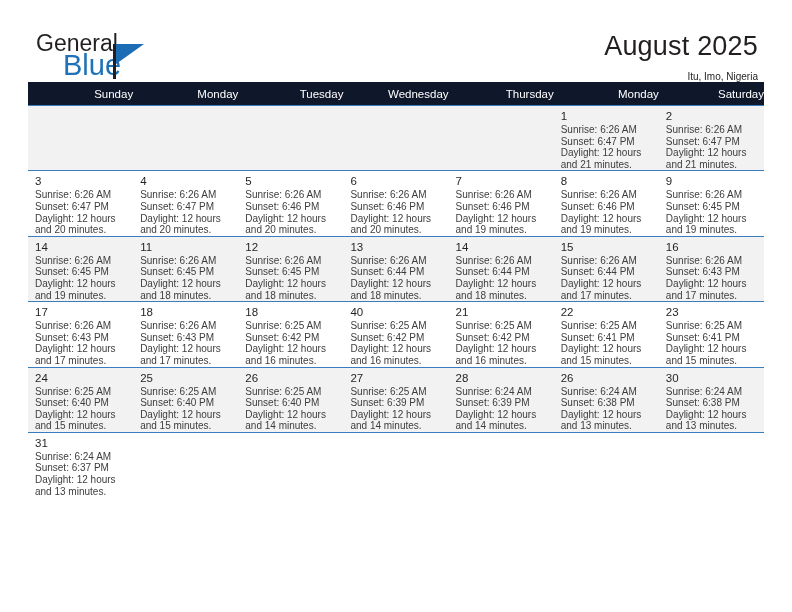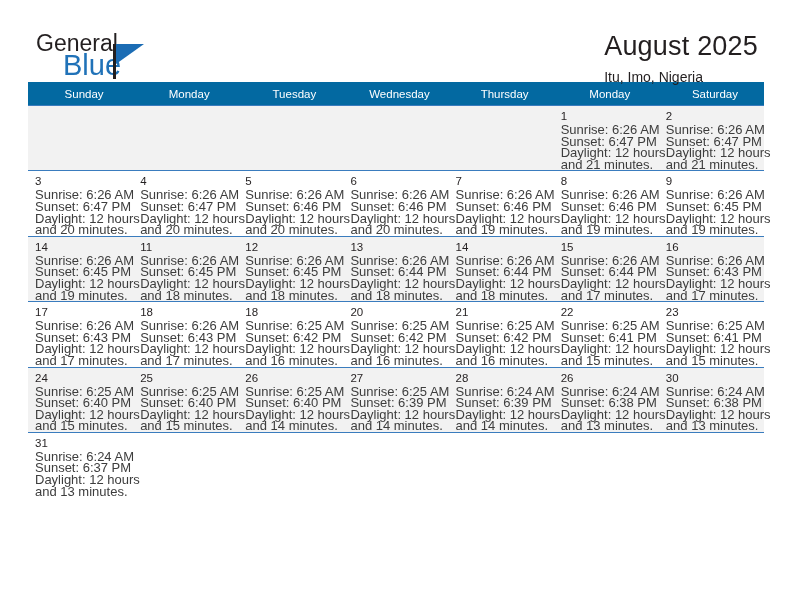--- a/index.html
+++ b/index.html
@@ -65,50 +65,51 @@
   .logo-pole {
     position: absolute;
     left: 85px;
     top: 14px;
     width: 3px;
     height: 35px;
     background: #231f20;
   }
 
   .title-block {
+    text-align: right;
     padding-right: 6px;
   }
   .cal-title {
     font-size: 27px;
     font-weight: normal;
     color: #231f20;
     line-height: 32px;
     margin: 0;
     letter-spacing: 0.2px;
   }
   .cal-subtitle {
-    font-size: 14px;
+    font-size: 10px;
     color: #231f20;
     line-height: 18px;
     margin: 6px 0 0 0;
   }
 
   
   table.calendar {
     width: 736px;
     border-collapse: collapse;
     table-layout: fixed;
     margin-top: 10px;
   }
   table.calendar th {
-    background: #0369a1;
+    background: #0f172a;
     color: #ffffff;
     font-size: 11.5px;
     font-weight: normal;
-    text-align: center;
+    text-align: right;
     padding: 5px 0 5px 7px;
     height: 13px;
     border: none;
   }
   table.calendar td {
     vertical-align: top;
     height: 60px;
     padding: 0;
     border: none;
     border-top: 1px solid #2f6ca8;
@@ -120,21 +121,21 @@
   .cell-inner {
     padding: 3px 6px 0 7px;
   }
   .daynum {
     font-size: 11.5px;
     color: #231f20;
     line-height: 14px;
     padding-bottom: 1px;
   }
   .info {
-    font-size: 13px;
+    font-size: 10px;
     color: #3d3d3d;
     line-height: 11.6px;
   }
   .info div {
     white-space: nowrap;
   }
   tr.band td {
     background: #f2f2f2;
   }
   tr.plain td {
@@ -404,21 +405,21 @@
               <div class="info">
                 <div>Sunrise: 6:25 AM</div>
                 <div>Sunset: 6:42 PM</div>
                 <div>Daylight: 12 hours</div>
                 <div>and 16 minutes.</div>
               </div>
             </div>
           </td>
           <td>
             <div class="cell-inner">
-              <div class="daynum">20</div>
+              <div class="daynum">40</div>
               <div class="info">
                 <div>Sunrise: 6:25 AM</div>
                 <div>Sunset: 6:42 PM</div>
                 <div>Daylight: 12 hours</div>
                 <div>and 16 minutes.</div>
               </div>
             </div>
           </td>
           <td>
             <div class="cell-inner">

